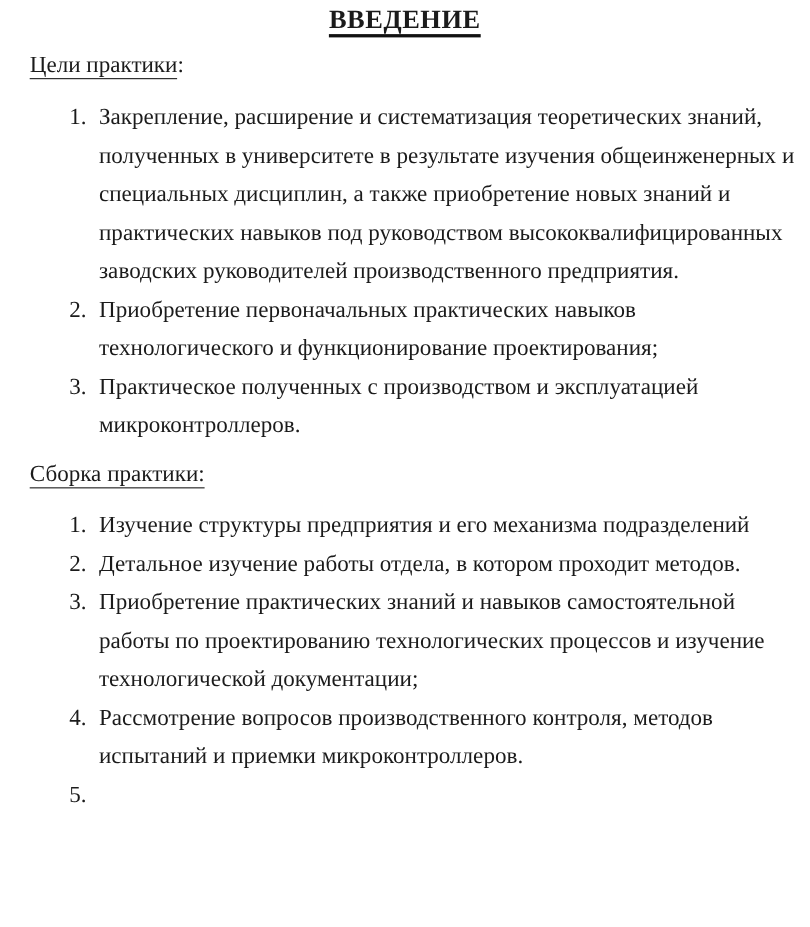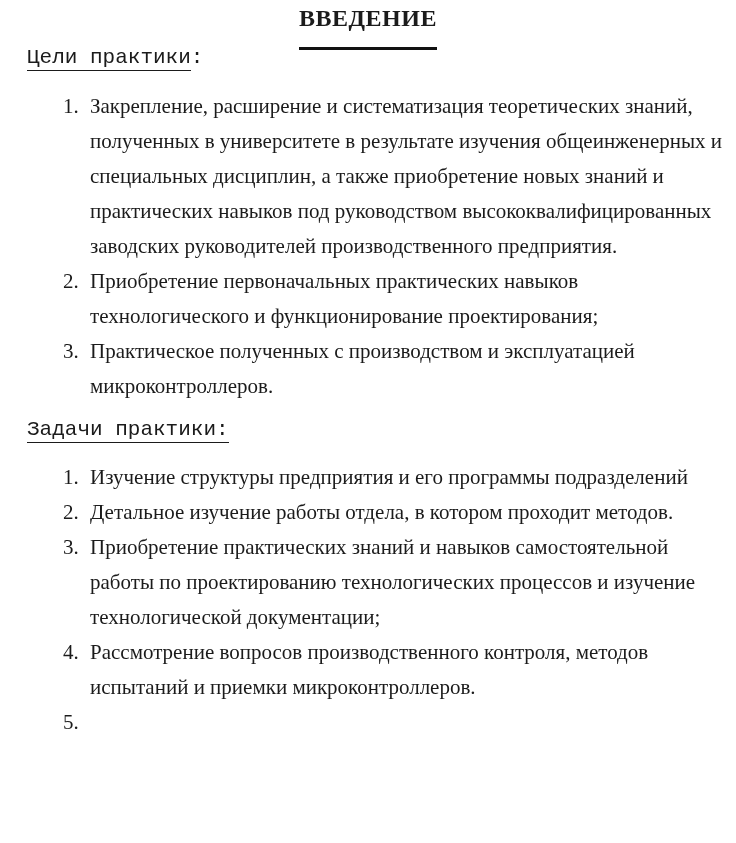--- a/index.html
+++ b/index.html
@@ -18,29 +18,28 @@
   }
   .doc-title {
     margin: 4px 0 0 0;
     text-align: center;
     font-size: 24px;
     font-weight: bold;
     line-height: 28px;
   }
   .doc-title .u {
     border-bottom: 3px solid #111;
-    padding-bottom: 16px;
+    padding-bottom: 0px;
     letter-spacing: 0.5px;
   }
   .sec-heading {
     margin: 12px 0 0 27px;
     font-size: 21px;
     font-weight: normal;
     line-height: 28px;
-    font-family: Liberation Mono, monospace;
   }
   .sec-heading .u {
     border-bottom: 1.5px solid #1b1b1b;
     padding-bottom: 1px;
   }
   ol.num-list {
     list-style: none;
     margin: 0;
     padding: 0;
     font-size: 21px;
@@ -85,26 +84,26 @@
       <span class="item-text">Приобретение первоначальных практических навыков
 технологического и функционирование проектирования;</span>
     </li>
     <li>
       <span class="num">3.</span>
       <span class="item-text">Практическое полученных с производством и эксплуатацией
 микроконтроллеров.</span>
     </li>
   </ol>
 
-  <h2 class="sec-heading"><span class="u">Задачи практики:</span><span></span></h2>
+  <h2 class="sec-heading"><span class="u">Сборка практики:</span><span></span></h2>
 
   <ol class="num-list tasks">
     <li>
       <span class="num">1.</span>
-      <span class="item-text">Изучение структуры предприятия и его программы подразделений</span>
+      <span class="item-text">Изучение структуры предприятия и его механизма подразделений</span>
     </li>
     <li>
       <span class="num">2.</span>
       <span class="item-text">Детальное изучение работы отдела, в котором проходит методов.</span>
     </li>
     <li>
       <span class="num">3.</span>
       <span class="item-text">Приобретение практических знаний и навыков самостоятельной
 работы по проектированию технологических процессов и изучение
 технологической документации;</span>

